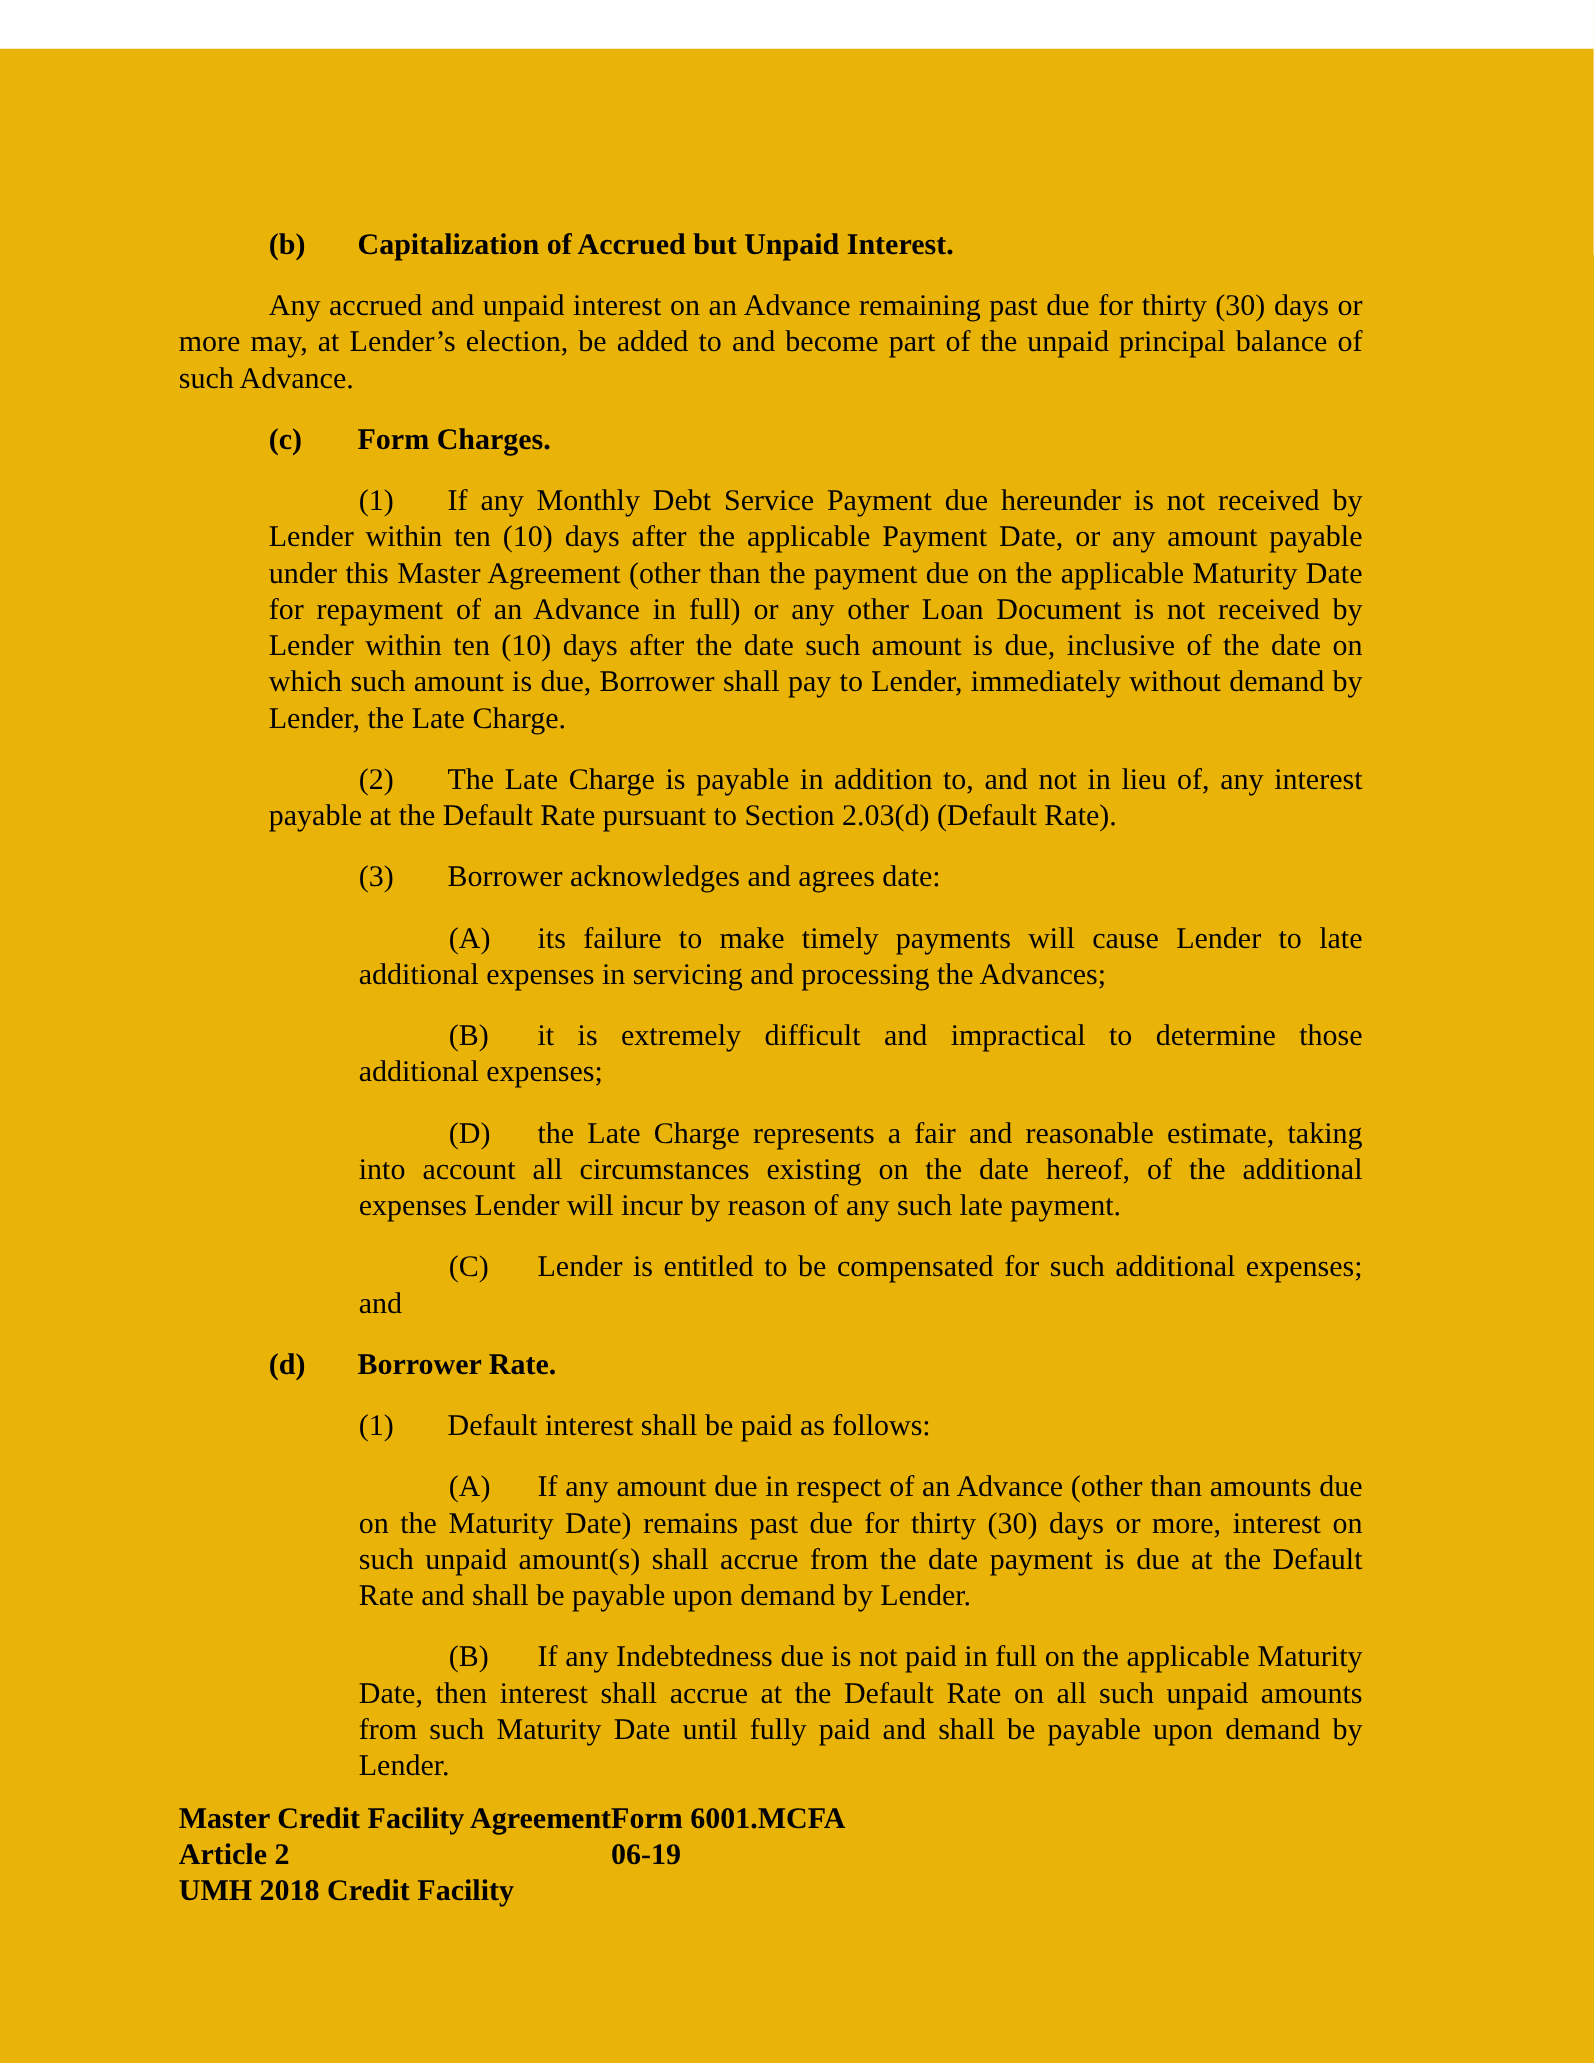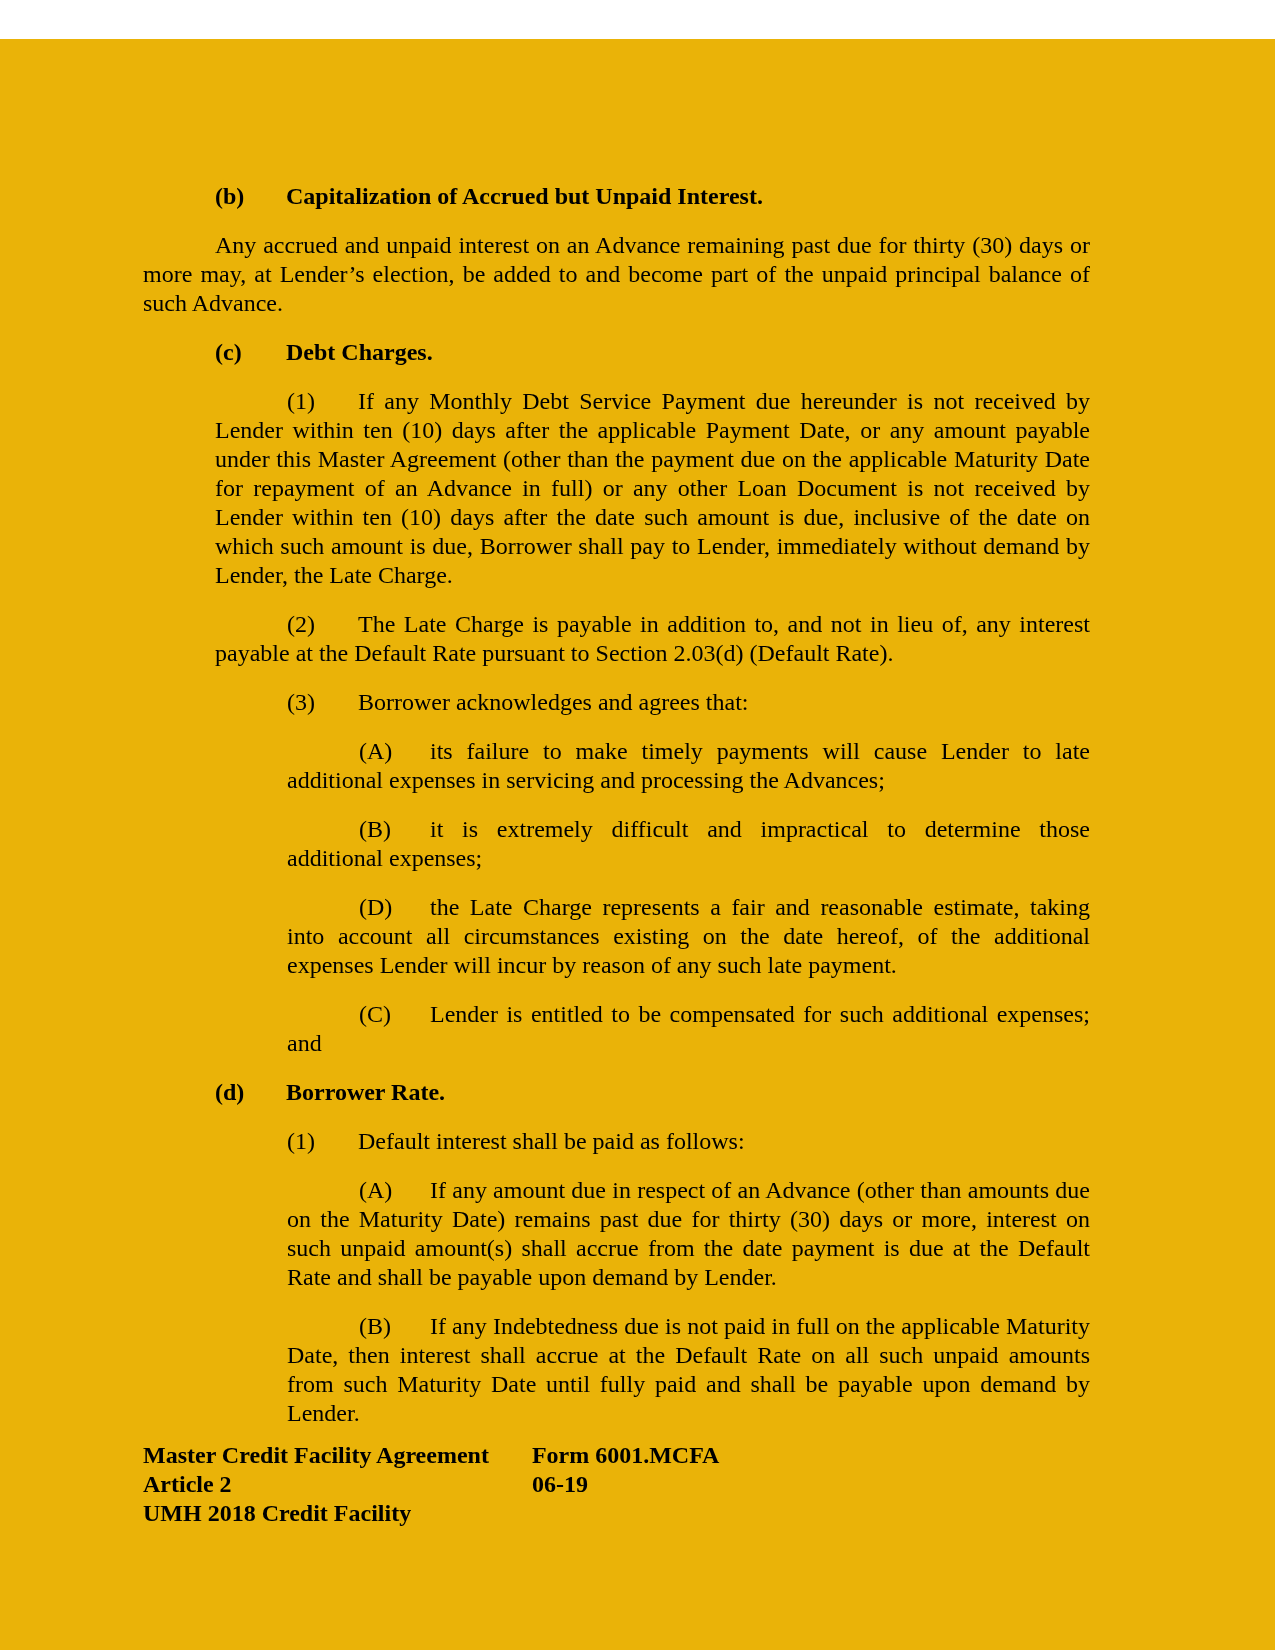--- a/index.html
+++ b/index.html
@@ -43,21 +43,20 @@
     width: 71px;
     text-indent: 0;
   }
   .footer {
     position: absolute;
     top: 1402px;
     left: 143px;
     width: 947px;
     display: flex;
     font-weight: bold;
-    gap: 43px;
   }
   .f-col   { flex: 1; }
   .f-center{ text-align: left; }
   .f-right { text-align: right; }
   .f-line  { white-space: nowrap; }
 </style>
 </head>
 <body>
 
 <div class="page">
@@ -65,33 +64,33 @@
 
     <div class="para heading">
       <span class="lbl">(b)</span><span>Capitalization of Accrued but Unpaid Interest.</span>
     </div>
 
     <div class="para l0">
       <span>Any accrued and unpaid interest on an Advance remaining past due for thirty (30) days or more may, at Lender’s election, be added to and become part of the unpaid principal balance of such Advance.</span>
     </div>
 
     <div class="para heading">
-      <span class="lbl">(c)</span><span>Debt Charges.</span>
+      <span class="lbl">(c)</span><span>Form Charges.</span>
     </div>
 
     <div class="para l1">
       <span class="lbl">(1)</span><span>If any Monthly Debt Service Payment due hereunder is not received by Lender within ten (10) days after the applicable Payment Date, or any amount payable under this Master Agreement (other than the payment due on the applicable Maturity Date for repayment of an Advance in full) or any other Loan Document is not received by Lender within ten (10) days after the date such amount is due, inclusive of the date on which such amount is due, Borrower shall pay to Lender, immediately without demand by Lender, the Late Charge.</span>
     </div>
 
     <div class="para l1">
       <span class="lbl">(2)</span><span>The Late Charge is payable in addition to, and not in lieu of, any interest payable at the Default Rate pursuant to Section 2.03(d) (Default Rate).</span>
     </div>
 
     <div class="para l1">
-      <span class="lbl">(3)</span><span>Borrower acknowledges and agrees that:</span>
+      <span class="lbl">(3)</span><span>Borrower acknowledges and agrees date:</span>
     </div>
 
     <div class="para l2">
       <span class="lbl">(A)</span><span>its failure to make timely payments will cause Lender to late additional expenses in servicing and processing the Advances;</span>
     </div>
 
     <div class="para l2">
       <span class="lbl">(B)</span><span>it is extremely difficult and impractical to determine those additional expenses;</span>
     </div>
 

